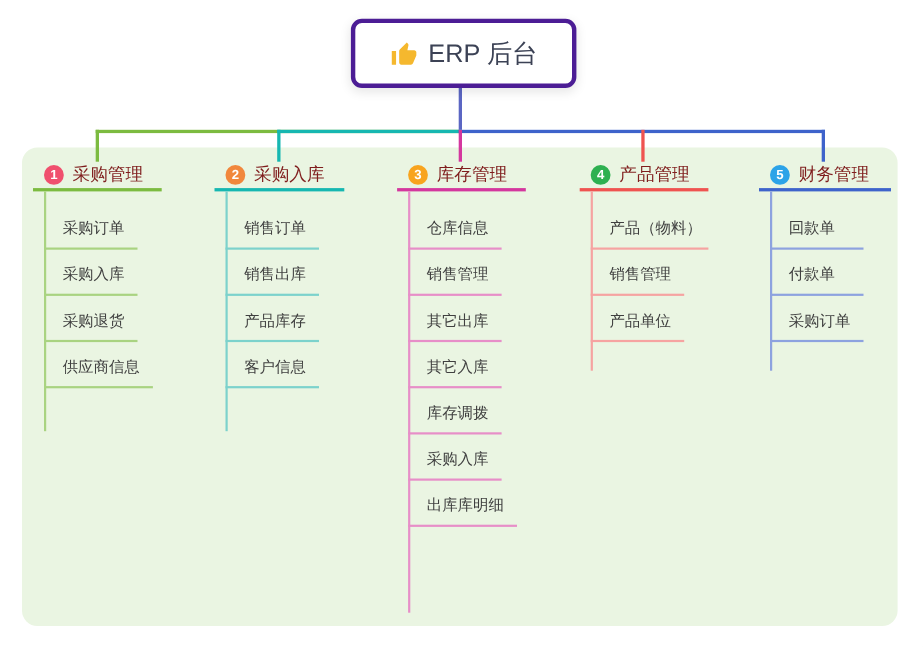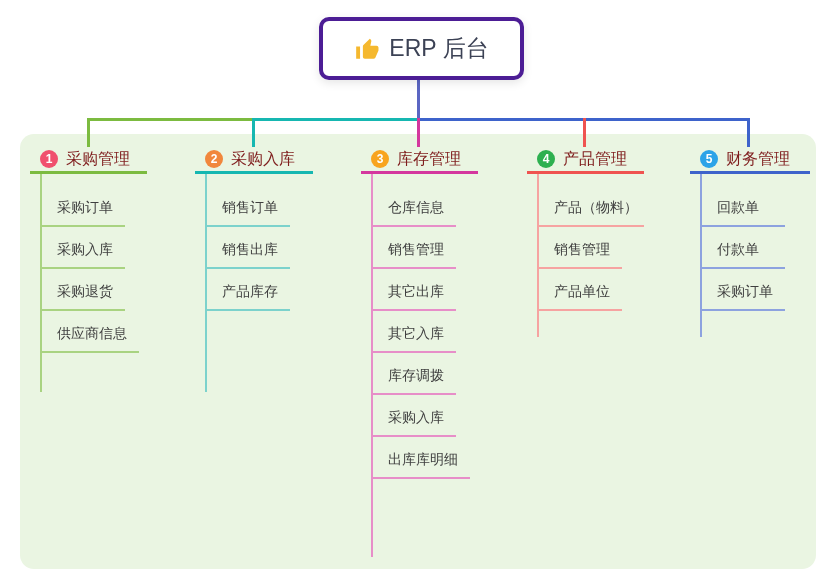--- a/index.html
+++ b/index.html
@@ -104,20 +104,23 @@
   </div>
 
   <div class="child-row rest">
     <span class="child-label" style="border-bottom-color: rgb(124, 210, 204);">销售出库</span>
   </div>
 
   <div class="child-row rest">
     <span class="child-label" style="border-bottom-color: rgb(124, 210, 204);">产品库存</span>
   </div>
 
+  <div class="child-row rest">
+    <span class="child-label" style="border-bottom-color: rgb(124, 210, 204);">客户信息</span>
+  </div>
 </div>
   </div>
 
   <div class="branch" style="left: 361px; width: 117px;">
     <div class="branch-title" style="border-bottom-color: rgb(212, 55, 158);">
       <span class="badge" style="background: rgb(248, 164, 30);">3</span>
       <span class="branch-label">库存管理</span>
     </div>
     <div class="children">
       <div class="trunk" style="background: rgb(231, 142, 200); height: 383px;"></div>

